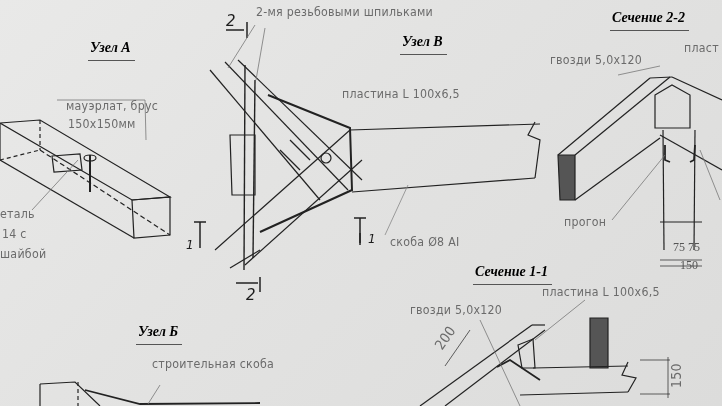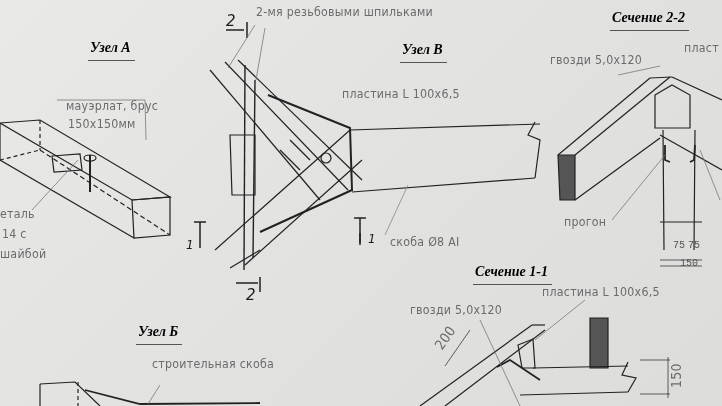--- a/index.html
+++ b/index.html
@@ -20,21 +20,21 @@
   }
   .note {
     position:absolute; font-family:"DejaVu Sans", sans-serif; color:#6b6b6b;
     font-size:13px; white-space:nowrap; letter-spacing:0.3px;
     transform: scaleX(0.85); transform-origin:left center;
   }
   .mark {
     position:absolute; font-family:"DejaVu Sans", sans-serif; color:#1d1d1d;
     font-size:15px; font-style:italic;
   }
-  .dim { position:absolute; font-size:10px; color:#555; font-family:Liberation Mono, monospace; }
+  .dim { position:absolute; font-size:12px; color:#555; font-family:Liberation Serif, serif; }
 </style>
 </head>
 <body>
 
 <div class="sheet">
 
   <svg class="draw" viewBox="0 0 722 406">
     <g stroke="#222" stroke-width="1.2" fill="none">
 
       <g>
@@ -129,21 +129,21 @@
         <polyline points="40,384 75,382 100,406"></polyline>
         <line x1="40" y1="384" x2="40" y2="406"></line>
         <line x1="78" y1="382" x2="78" y2="406" stroke-dasharray="4,3"></line>
         <polyline points="85,390 140,404 260,403" stroke-width="1.8"></polyline>
         <line x1="160" y1="385" x2="148" y2="404" stroke="#777" stroke-width="0.8"></line>
       </g>
     </g>
   </svg>
 
   <div class="title" style="left:90px; top:40px;">Узел А</div>
-  <div class="title" style="left:402px; top:42px;">Узел В</div>
+  <div class="title" style="left:402px; top:34px;">Узел В</div>
   <div class="title" style="left:612px; top:10px;">Сечение 2-2</div>
   <div class="title" style="left:475px; top:264px;">Сечение 1-1</div>
   <div class="title" style="left:138px; top:324px;">Узел Б</div>
 
   <div class="note" style="left:256px; top:4px;">2-мя резьбовыми шпильками</div>
   <div class="note" style="left:66px; top:98px;">мауэрлат, брус</div>
   <div class="note" style="left:68px; top:116px;">150х150мм</div>
   <div class="note" style="left:0px; top:206px;">еталь</div>
   <div class="note" style="left:2px; top:226px;">14 с</div>
   <div class="note" style="left:0px; top:246px;">шайбой</div>

